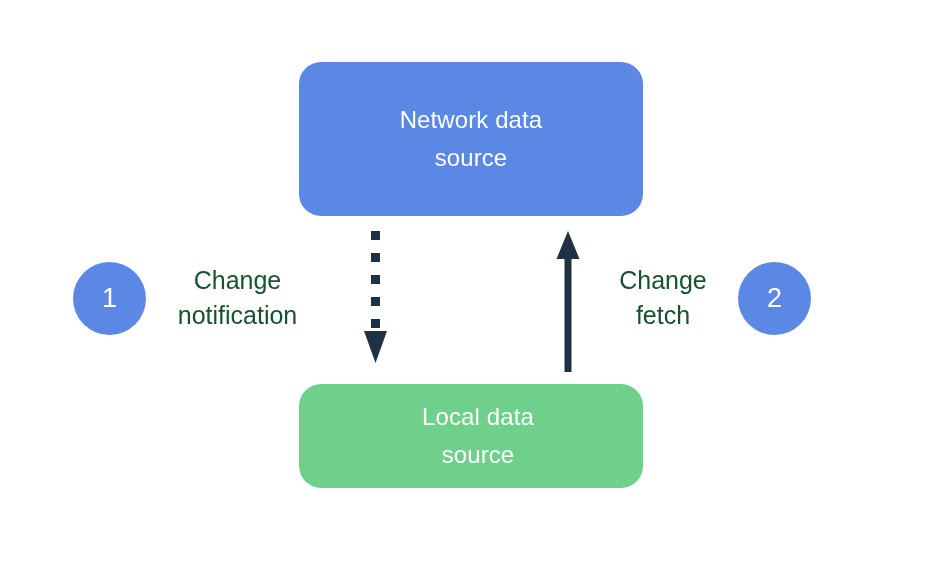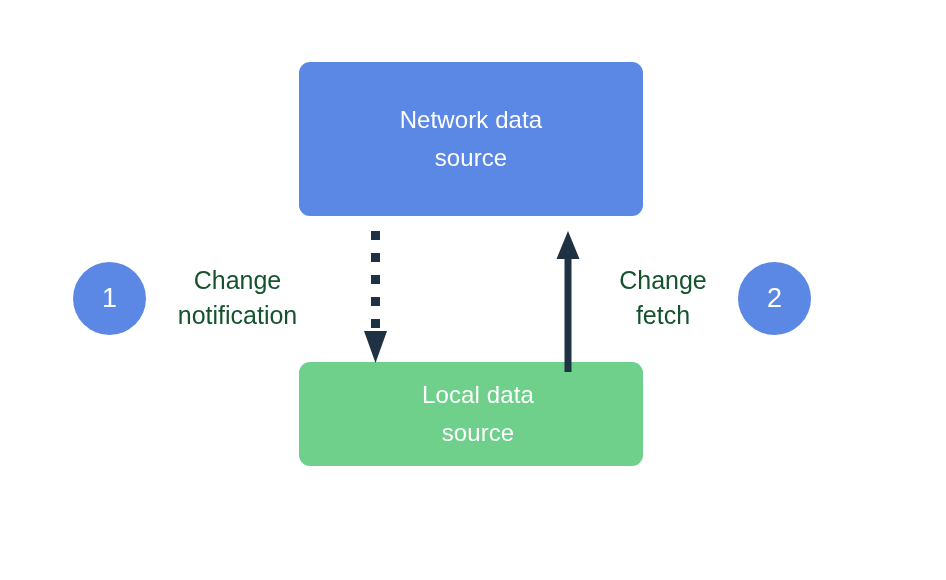--- a/index.html
+++ b/index.html
@@ -19,40 +19,40 @@
     overflow: hidden;
   }
 
   
   .node-box {
     position: absolute;
     display: flex;
     align-items: center;
     justify-content: center;
     text-align: center;
-    border-radius: 11px;
+    border-radius: 22px;
     color: #ffffff;
     font-size: 24px;
     line-height: 38px;
     font-weight: 400;
     letter-spacing: 0.1px;
     box-sizing: border-box;
     padding: 0 18px;
     white-space: pre-line;
   }
   #network-box {
     left: 299px;
     top: 62px;
     width: 344px;
     height: 154px;
     background: #5B87E5;
   }
   #local-box {
     left: 299px;
-    top: 362px;
+    top: 384px;
     width: 344px;
     height: 104px;
     background: #6FD08B;
     padding-left: 32px;
   }
 
   
   .step-badge {
     position: absolute;
     width: 73px;

